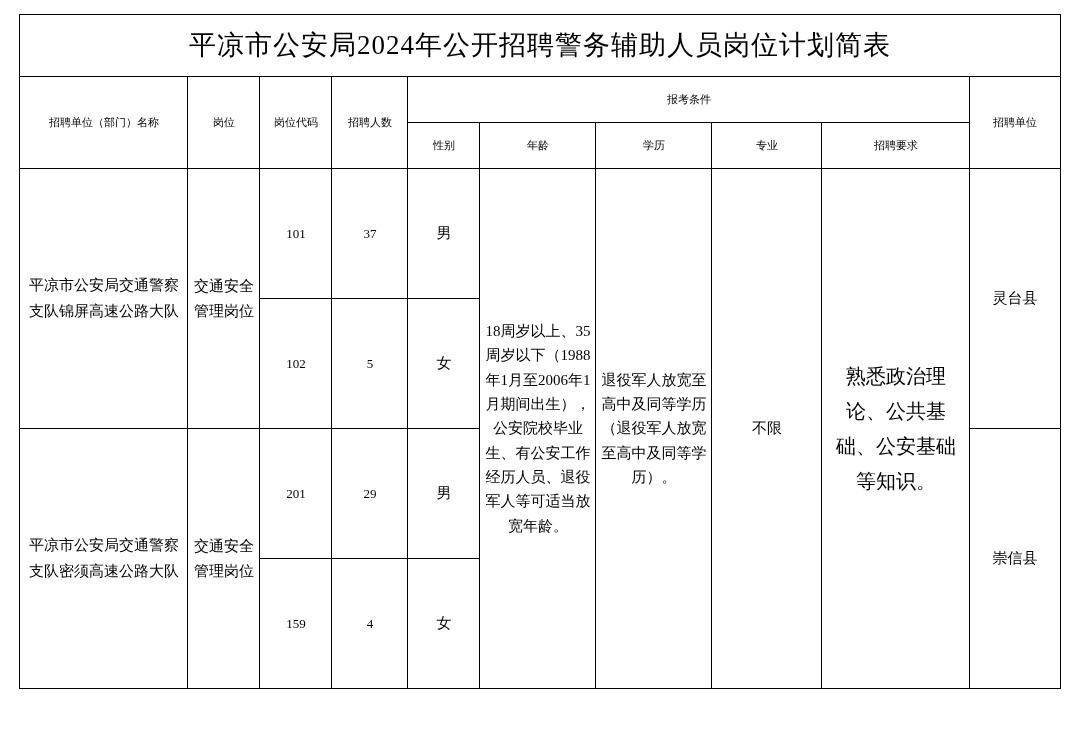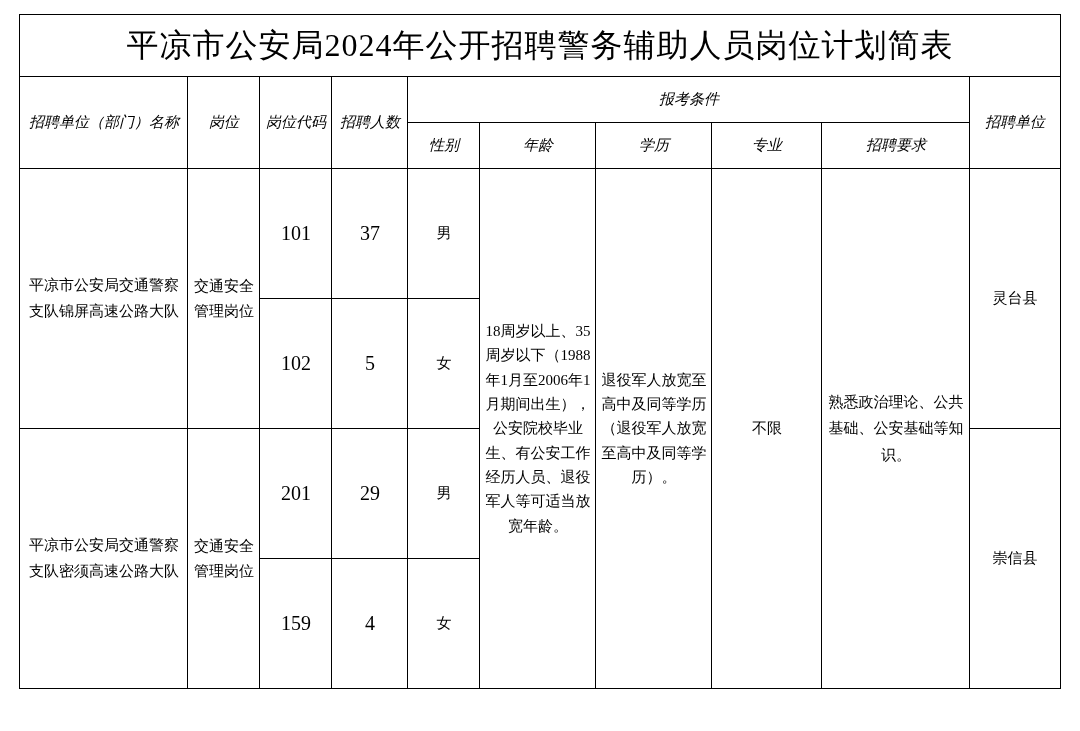--- a/index.html
+++ b/index.html
@@ -29,55 +29,54 @@
   table.plan td, table.plan th {
     border: 1px solid #000000;
     text-align: center;
     vertical-align: middle;
     font-weight: normal;
     padding: 2px 4px;
     box-sizing: border-box;
   }
   .title-cell {
     height: 62px;
-    font-size: 32px;
+    font-size: 27px;
     font-weight: bold;
     letter-spacing: 1px;
     line-height: 1.2;
   }
   .hdr {
-    font-size: 15px;
+    font-size: 11px;
     font-weight: bold;
     line-height: 1.35;
-    font-style: italic;
   }
   .hdr-tall {
     height: 46px;
   }
   .cell {
     font-size: 15px;
     line-height: 1.55;
   }
   .cell-num {
-    font-size: 20px;
+    font-size: 13px;
   }
   .narrow-text {
     font-size: 15px;
     line-height: 1.62;
     padding-left: 6px;
     padding-right: 6px;
   }
   .unit-name {
     font-size: 15px;
     line-height: 1.7;
     padding-left: 8px;
     padding-right: 8px;
   }
   .req-text {
-    font-size: 15px;
+    font-size: 20px;
     line-height: 1.75;
     padding-left: 10px;
     padding-right: 10px;
   }
   
   col.c-unit { width: 168px; }
   col.c-post { width: 72px; }
   col.c-code { width: 72px; }
   col.c-count { width: 76px; }
   col.c-sex { width: 72px; }

